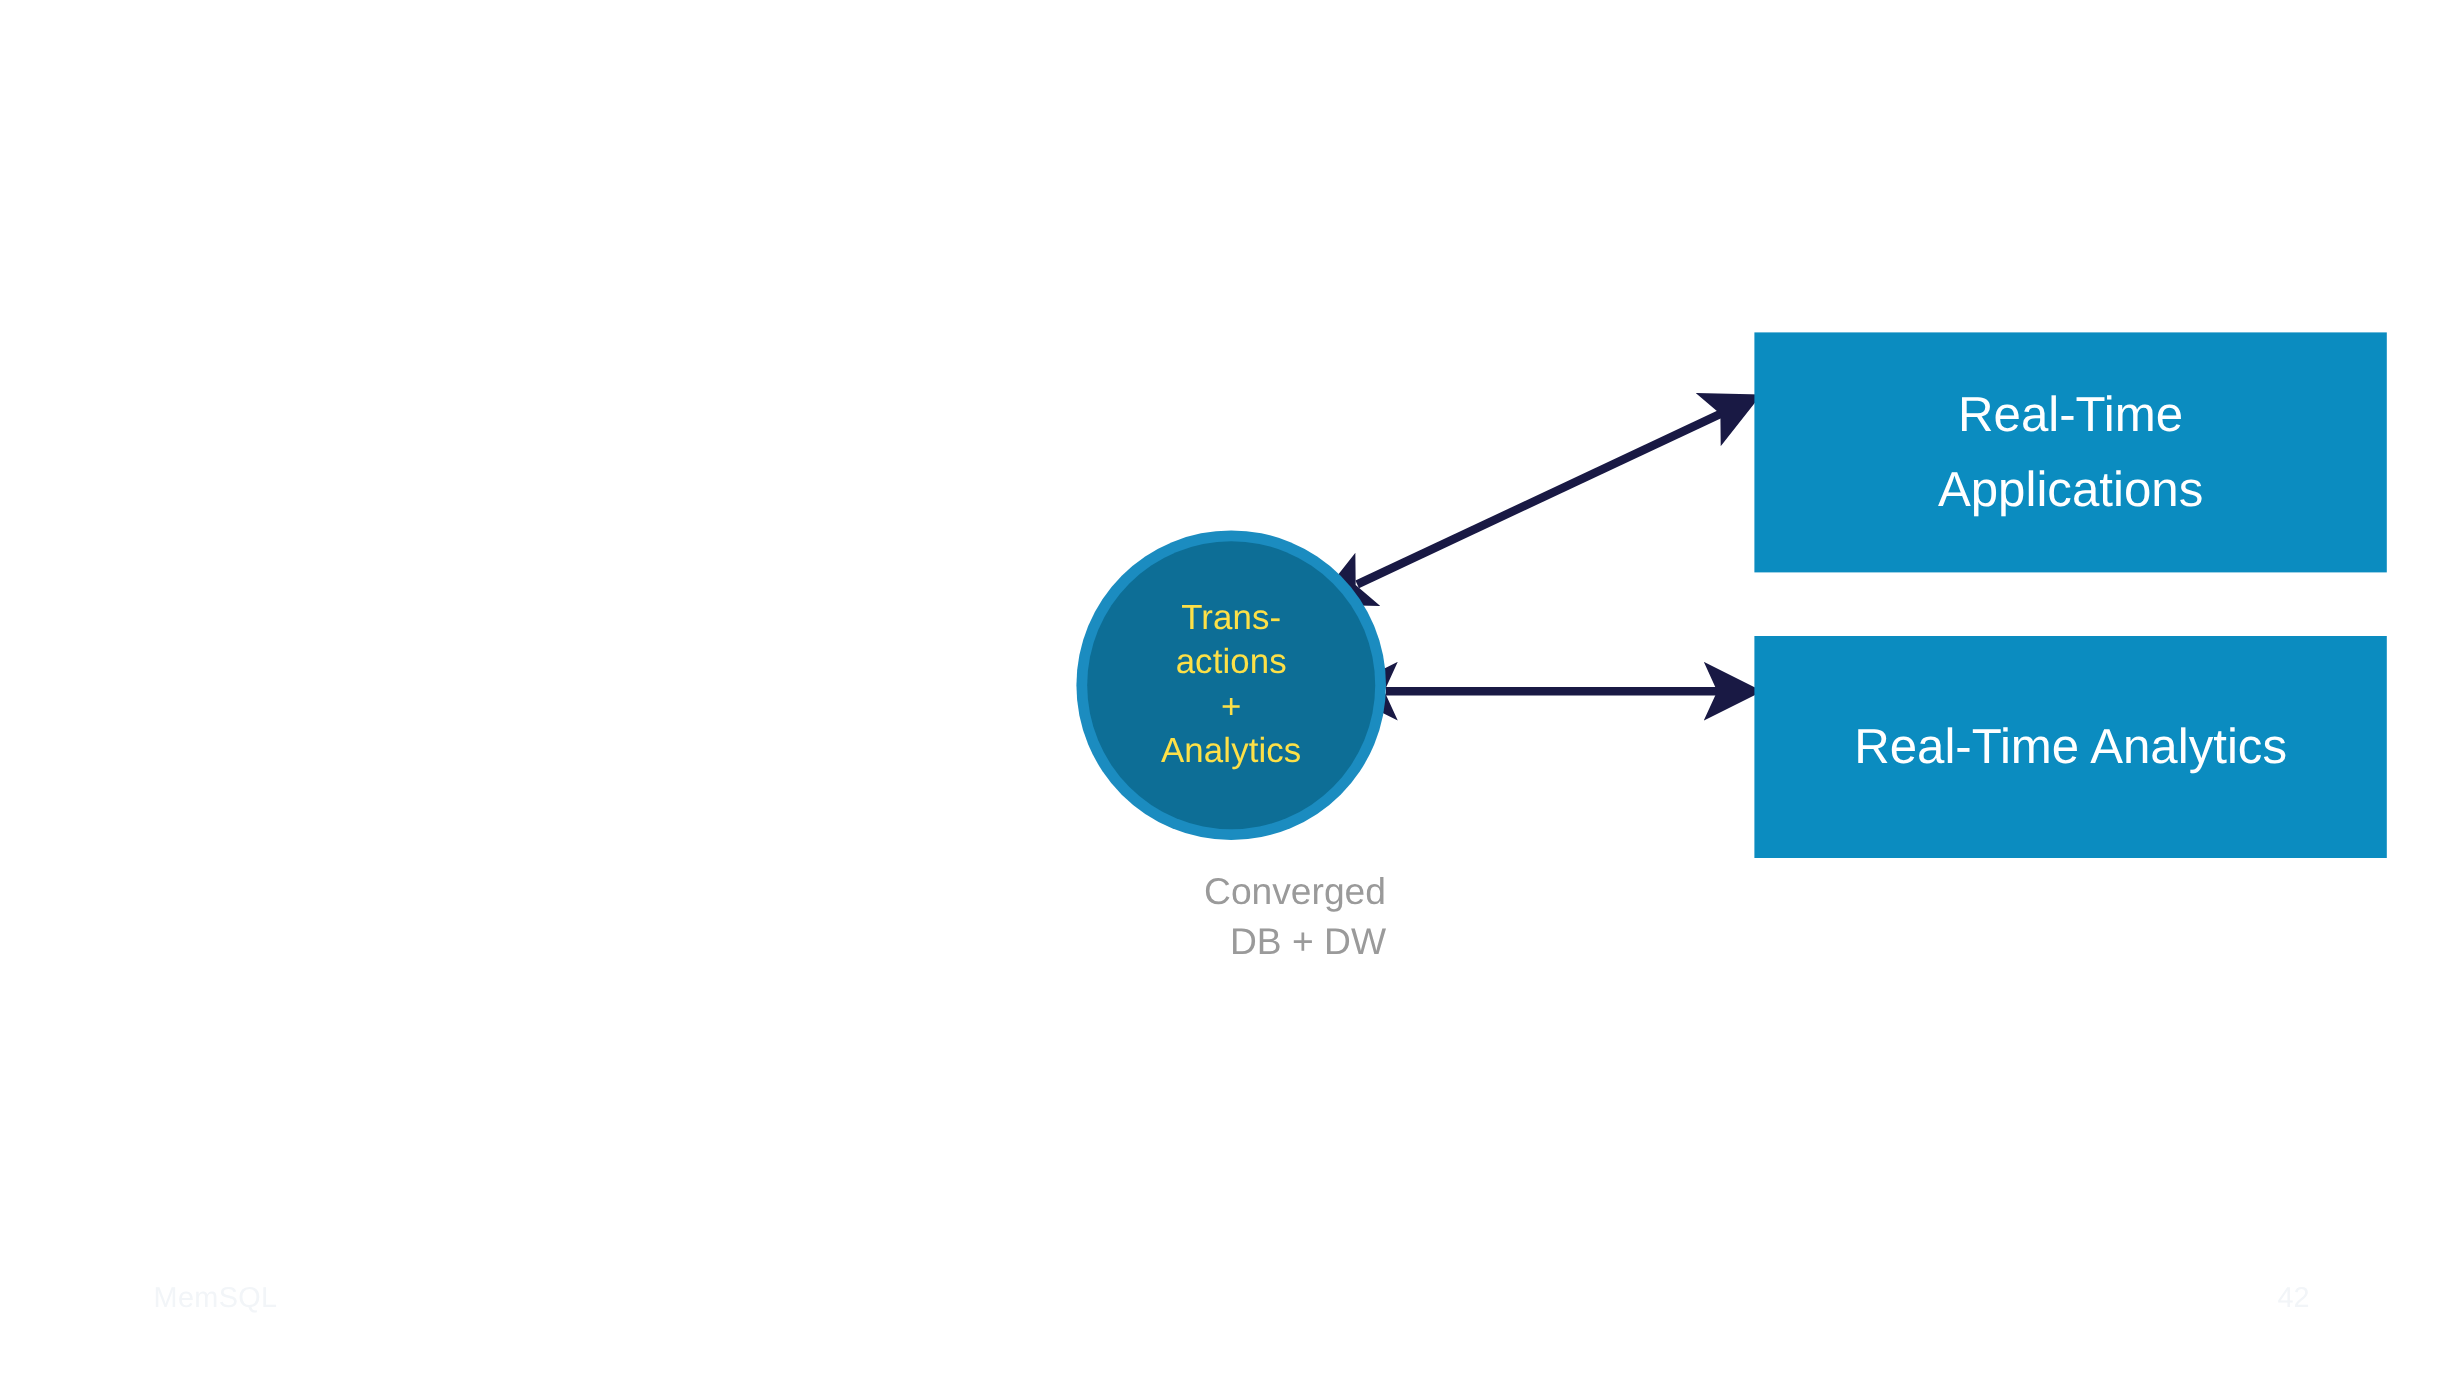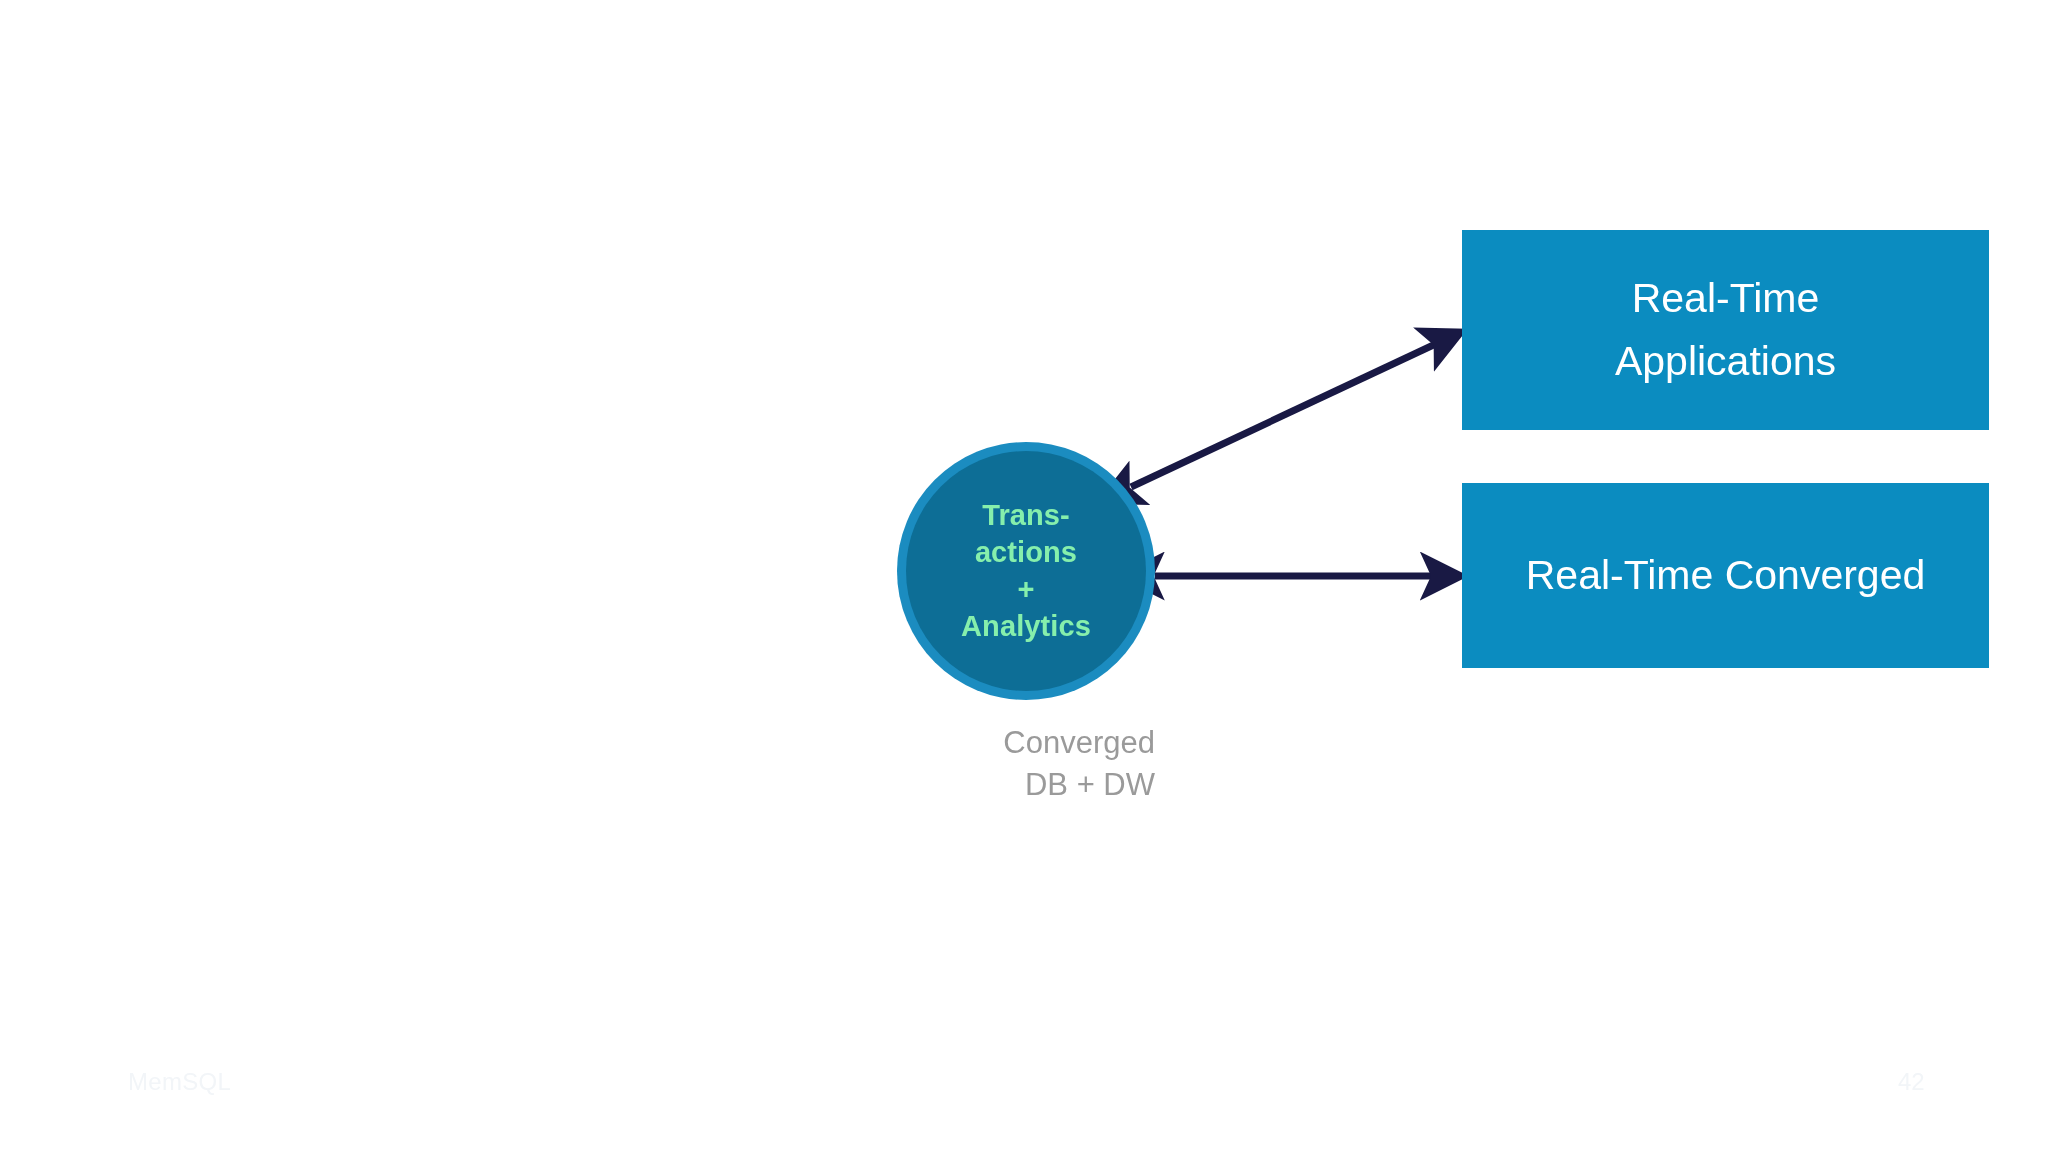--- a/index.html
+++ b/index.html
@@ -40,22 +40,22 @@
     right: 9px;
     bottom: 9px;
     border-radius: 50%;
     background: #0d6e96;
     display: flex;
     flex-direction: column;
     align-items: center;
     justify-content: center;
   }
   .circle-line {
-    color: #86efac;
-    font-weight: bold;
+    color: #fde047;
+    font-weight: normal;
     font-size: 29px;
     line-height: 37px;
     letter-spacing: 0.1px;
     white-space: nowrap;
   }
 
   
   .caption {
     position: absolute;
     left: 897px;
@@ -72,20 +72,21 @@
   .box {
     position: absolute;
     left: 1462px;
     width: 527px;
     background: #0b8cc0;
     color: #ffffff;
     display: flex;
     align-items: center;
     justify-content: center;
     text-align: center;
+    margin-top: 47px;
   }
   .box-apps {
     top: 230px;
     height: 200px;
   }
   .box-analytics {
     top: 483px;
     height: 185px;
   }
   .box-text {
@@ -160,19 +161,19 @@
     <div>Converged</div>
     <div>DB + DW</div>
   </div>
 
   <div class="box box-apps">
     <span class="box-text">Real-Time
 Applications</span>
   </div>
 
   <div class="box box-analytics">
-    <span class="box-text">Real-Time Converged</span>
+    <span class="box-text">Real-Time Analytics</span>
   </div>
 
   <div class="footer-brand">MemSQL</div>
   <div class="footer-page">42</div>
 
 </div>
 
 </body></html>

